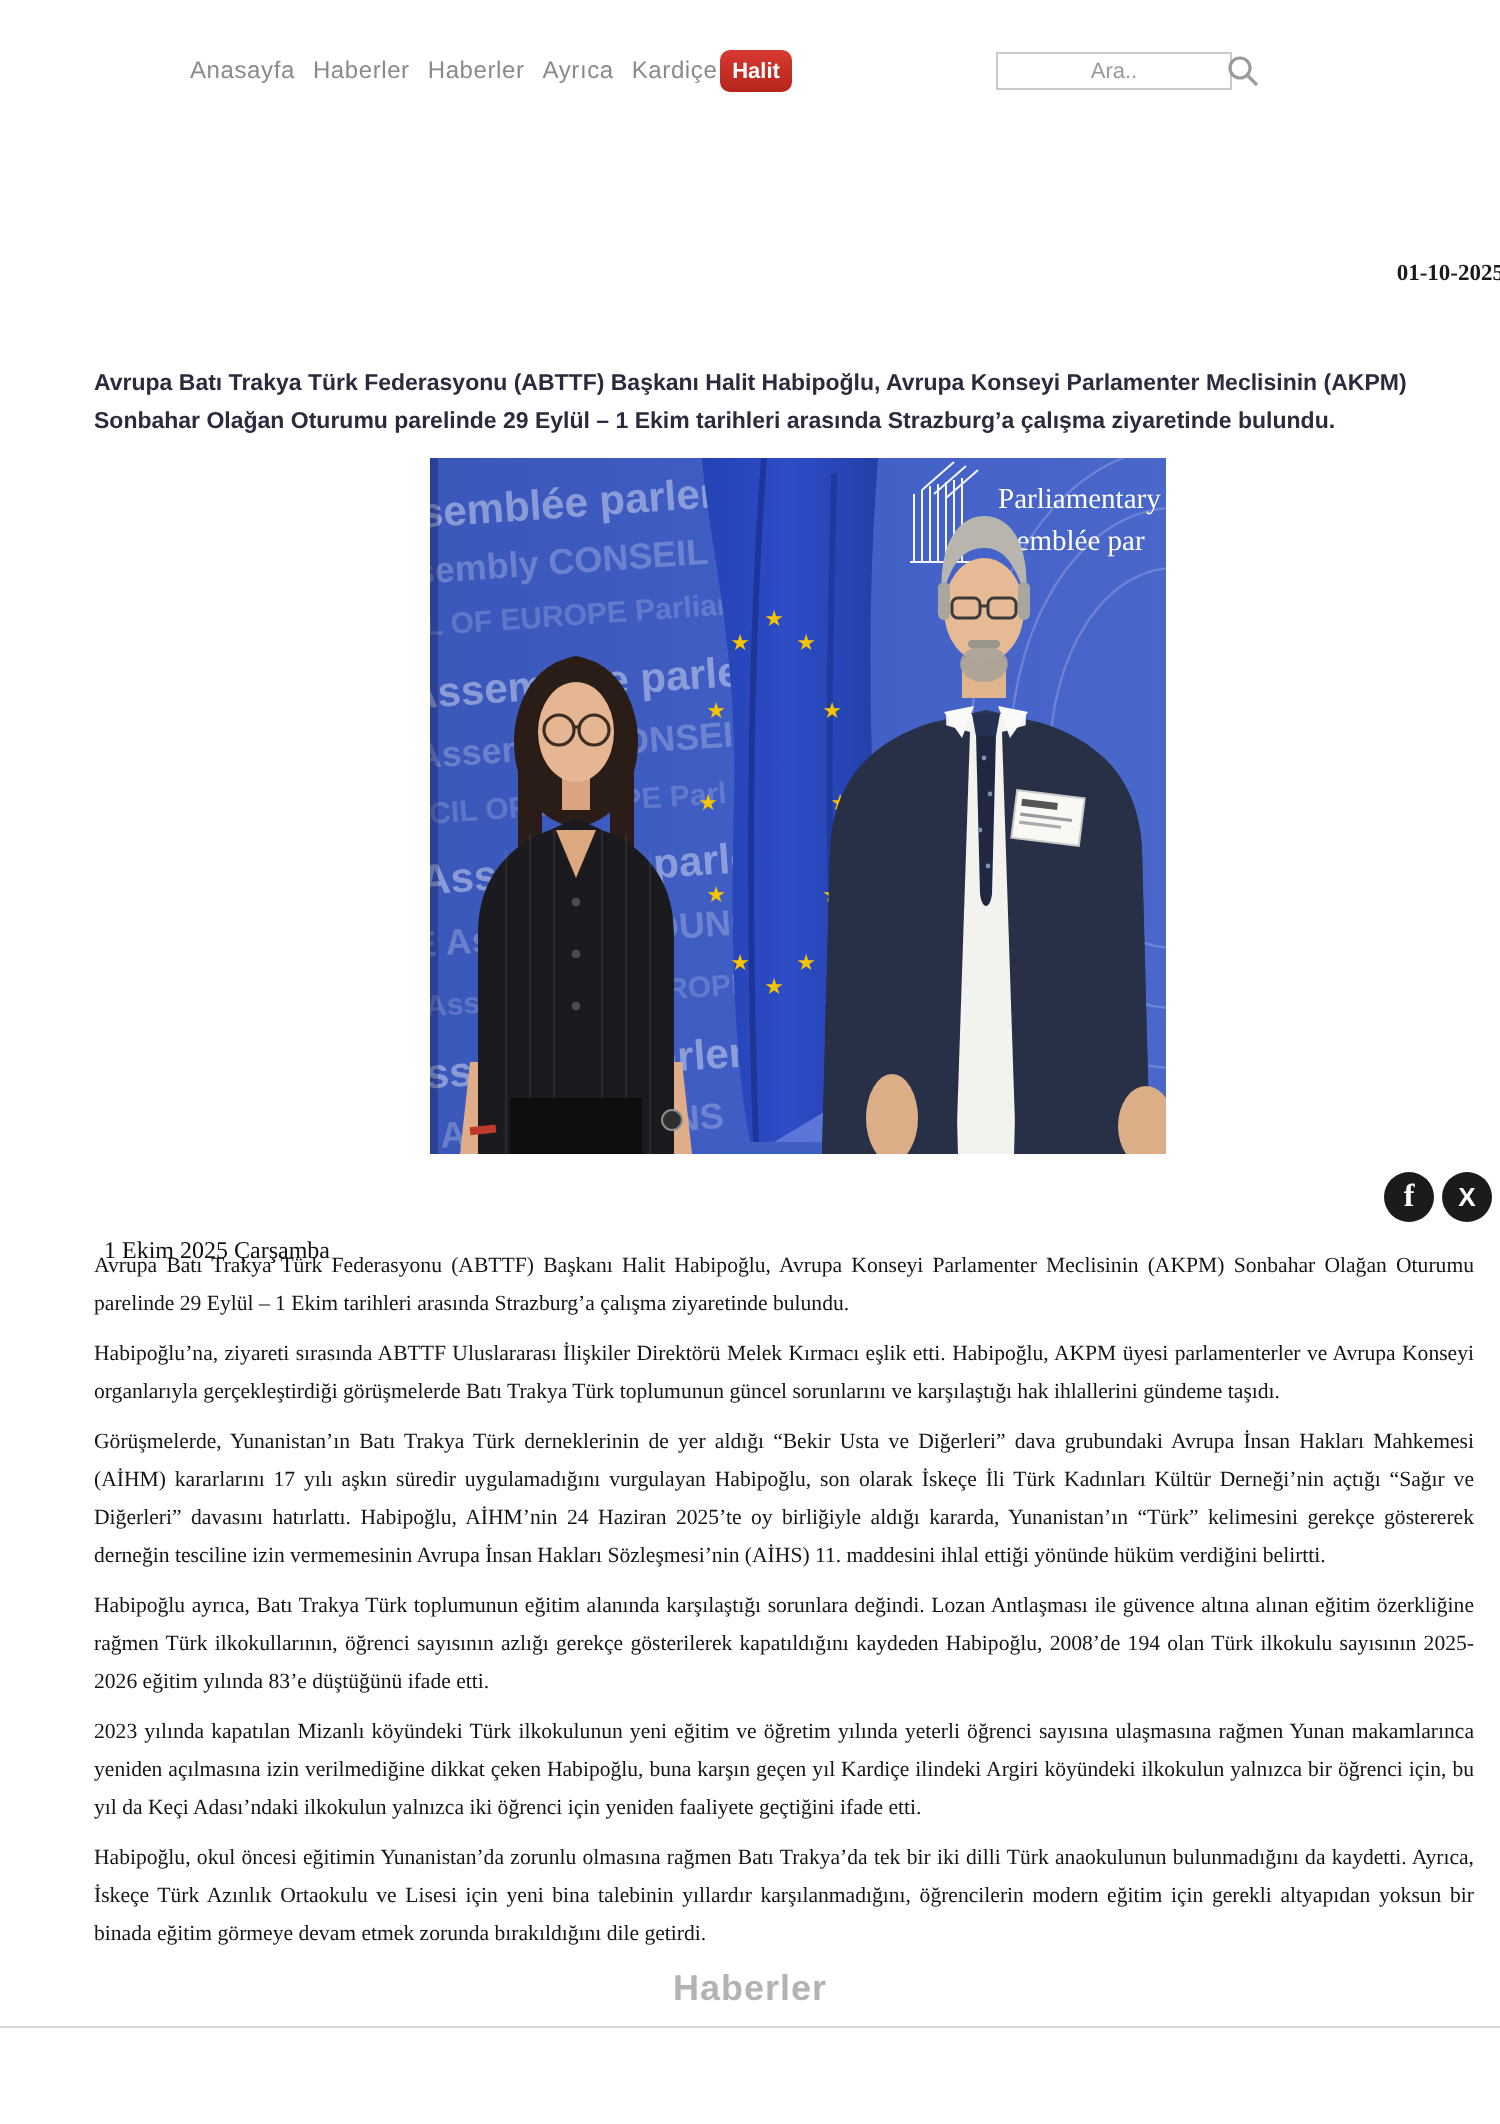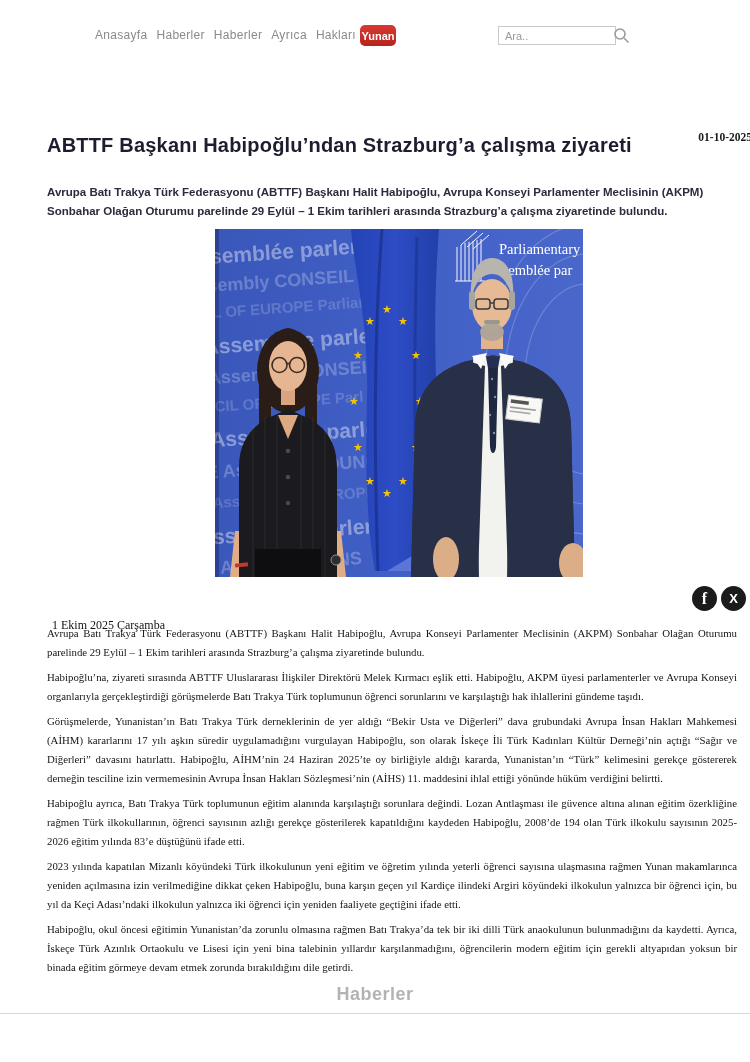--- a/index.html
+++ b/index.html
@@ -5,21 +5,21 @@
   html,body{margin:0;padding:0;background:#fff;}
   #page{position:relative;width:750px;height:1062px;background:#ffffff;overflow:hidden;
         font-family:"Liberation Sans",sans-serif;margin-top:20px;}
   
   #topnav{position:absolute;left:95px;top:8px;display:flex;gap:9px;align-items:center;}
   .nav-link{font-size:12px;color:#8a8a8a;letter-spacing:.3px;cursor:pointer;white-space:nowrap;}
   #yt-logo{position:absolute;left:360px;top:5px;width:36px;height:21px;background:linear-gradient(#d83a31,#b5241c);
            border-radius:5px;display:flex;align-items:center;justify-content:center;
            color:#fff;font-weight:bold;font-size:11px;cursor:pointer;}
   #search-box{position:absolute;left:498px;top:6px;width:104px;height:17px;border:1px solid #c9c9c9;
-              font-size:11px;color:#666;padding:0 6px;outline:none;font-family:"Liberation Sans",sans-serif;}
+              font-size:11px;color:#666;padding:0 6px;outline:none;font-family:"Liberation Sans",sans-serif;text-align:center;}
   #search-box::placeholder{color:#9a9a9a;}
   #search-btn{position:absolute;left:613px;top:7px;width:17px;height:17px;cursor:pointer;}
   
   #top-date{position:absolute;top:111px;right:-2px;font-family:"Liberation Serif",serif;
             font-weight:bold;font-size:11.5px;color:#1a1a1a;}
   #page-title{position:absolute;left:47px;top:114px;width:660px;font-size:20px;font-weight:bold;
               color:#1d1d30;letter-spacing:.2px;}
   #lead{position:absolute;left:47px;top:163px;width:692px;font-size:11.5px;font-weight:bold;
         color:#2b2b3d;line-height:19px;}
   
@@ -51,31 +51,30 @@
 </head>
 <body>
 
 <div id="page">
 
   <nav id="topnav">
     <span class="nav-link">Anasayfa</span>
     <span class="nav-link">Haberler</span>
     <span class="nav-link">Haberler</span>
     <span class="nav-link">Ayrıca</span>
-    <span class="nav-link">Hakları</span>
+    <span class="nav-link">Kardiçe</span>
   </nav>
-  <div id="yt-logo">Yunan</div>
+  <div id="yt-logo">Halit</div>
   <input id="search-box" placeholder="Ara.." style="">
   <svg id="search-btn" viewBox="0 0 17 17">
     <circle cx="7" cy="7" r="5" fill="none" stroke="#9a9a9a" stroke-width="1.6"></circle>
     <line x1="11" y1="11" x2="15.5" y2="15.5" stroke="#9a9a9a" stroke-width="1.6"></line>
   </svg>
 
   <div id="top-date">01-10-2025</div>
-  <h1 id="page-title" style="margin:0;">ABTTF Başkanı Habipoğlu’ndan Strazburg’a çalışma ziyareti</h1>
   <div id="lead">Avrupa Batı Trakya Türk Federasyonu (ABTTF) Başkanı Halit Habipoğlu, Avrupa Konseyi Parlamenter Meclisinin (AKPM) Sonbahar Olağan Oturumu parelinde 29 Eylül – 1 Ekim tarihleri arasında Strazburg’a çalışma ziyaretinde bulundu.</div>
 
   <svg id="photo" viewBox="0 0 368 348" preserveAspectRatio="none">
     <defs>
       <linearGradient id="bgGrad" x1="0" y1="0" x2="1" y2="0">
         <stop offset="0" stop-color="#3a57ba"></stop>
           <stop offset="0.55" stop-color="#4160c6"></stop>
           <stop offset="1" stop-color="#4a67cb"></stop>
       </linearGradient>
       <linearGradient id="flagGrad" x1="0" y1="0" x2="1" y2="0">
@@ -215,21 +214,21 @@
     <div class="soc-circle">
       <span class="fb-glyph">f</span>
     </div>
     <div class="soc-circle">
       <span class="x-glyph">X</span>
     </div>
   </div>
 
   <div id="body-text">
     <p>Avrupa Batı Trakya Türk Federasyonu (ABTTF) Başkanı Halit Habipoğlu, Avrupa Konseyi Parlamenter Meclisinin (AKPM) Sonbahar Olağan Oturumu parelinde 29 Eylül – 1 Ekim tarihleri arasında Strazburg’a çalışma ziyaretinde bulundu.</p>
-    <p>Habipoğlu’na, ziyareti sırasında ABTTF Uluslararası İlişkiler Direktörü Melek Kırmacı eşlik etti. Habipoğlu, AKPM üyesi parlamenterler ve Avrupa Konseyi organlarıyla gerçekleştirdiği görüşmelerde Batı Trakya Türk toplumunun öğrenci sorunlarını ve karşılaştığı hak ihlallerini gündeme taşıdı.</p>
+    <p>Habipoğlu’na, ziyareti sırasında ABTTF Uluslararası İlişkiler Direktörü Melek Kırmacı eşlik etti. Habipoğlu, AKPM üyesi parlamenterler ve Avrupa Konseyi organlarıyla gerçekleştirdiği görüşmelerde Batı Trakya Türk toplumunun güncel sorunlarını ve karşılaştığı hak ihlallerini gündeme taşıdı.</p>
     <p>Görüşmelerde, Yunanistan’ın Batı Trakya Türk derneklerinin de yer aldığı “Bekir Usta ve Diğerleri” dava grubundaki Avrupa İnsan Hakları Mahkemesi (AİHM) kararlarını 17 yılı aşkın süredir uygulamadığını vurgulayan Habipoğlu, son olarak İskeçe İli Türk Kadınları Kültür Derneği’nin açtığı “Sağır ve Diğerleri” davasını hatırlattı. Habipoğlu, AİHM’nin 24 Haziran 2025’te oy birliğiyle aldığı kararda, Yunanistan’ın “Türk” kelimesini gerekçe göstererek derneğin tesciline izin vermemesinin Avrupa İnsan Hakları Sözleşmesi’nin (AİHS) 11. maddesini ihlal ettiği yönünde hüküm verdiğini belirtti.</p>
     <p>Habipoğlu ayrıca, Batı Trakya Türk toplumunun eğitim alanında karşılaştığı sorunlara değindi. Lozan Antlaşması ile güvence altına alınan eğitim özerkliğine rağmen Türk ilkokullarının, öğrenci sayısının azlığı gerekçe gösterilerek kapatıldığını kaydeden Habipoğlu, 2008’de 194 olan Türk ilkokulu sayısının 2025-2026 eğitim yılında 83’e düştüğünü ifade etti.</p>
     <p>2023 yılında kapatılan Mizanlı köyündeki Türk ilkokulunun yeni eğitim ve öğretim yılında yeterli öğrenci sayısına ulaşmasına rağmen Yunan makamlarınca yeniden açılmasına izin verilmediğine dikkat çeken Habipoğlu, buna karşın geçen yıl Kardiçe ilindeki Argiri köyündeki ilkokulun yalnızca bir öğrenci için, bu yıl da Keçi Adası’ndaki ilkokulun yalnızca iki öğrenci için yeniden faaliyete geçtiğini ifade etti.</p>
     <p>Habipoğlu, okul öncesi eğitimin Yunanistan’da zorunlu olmasına rağmen Batı Trakya’da tek bir iki dilli Türk anaokulunun bulunmadığını da kaydetti. Ayrıca, İskeçe Türk Azınlık Ortaokulu ve Lisesi için yeni bina talebinin yıllardır karşılanmadığını, öğrencilerin modern eğitim için gerekli altyapıdan yoksun bir binada eğitim görmeye devam etmek zorunda bırakıldığını dile getirdi.</p>
   </div>
 
   <div id="footer-title">Haberler</div>
   <div id="footer-line"></div>
 
 </div>

